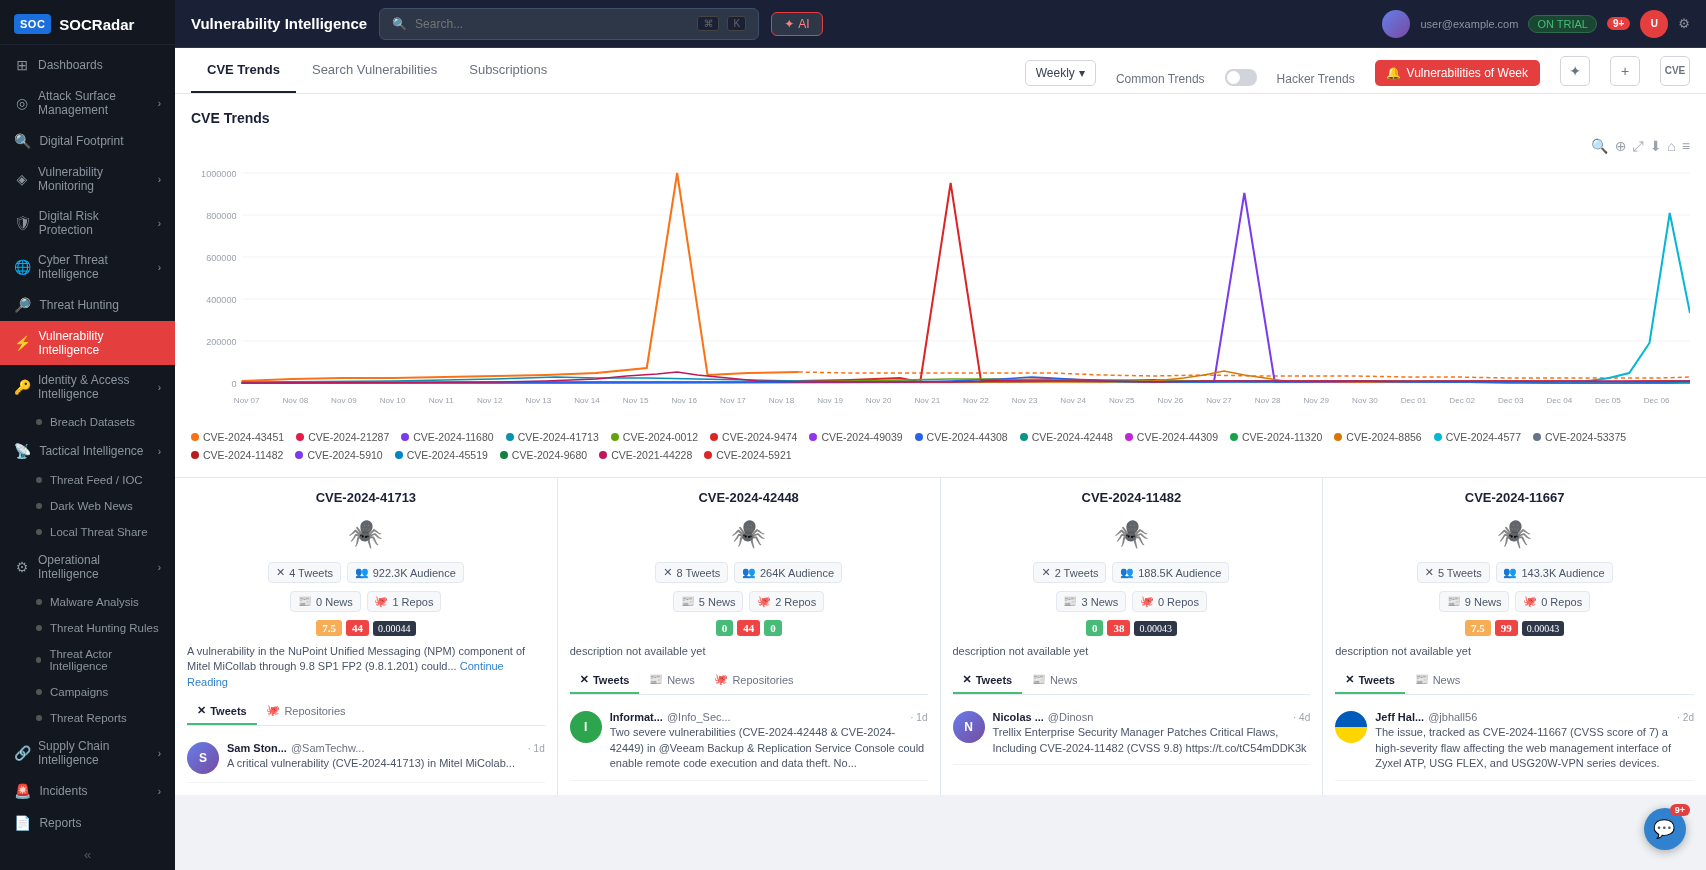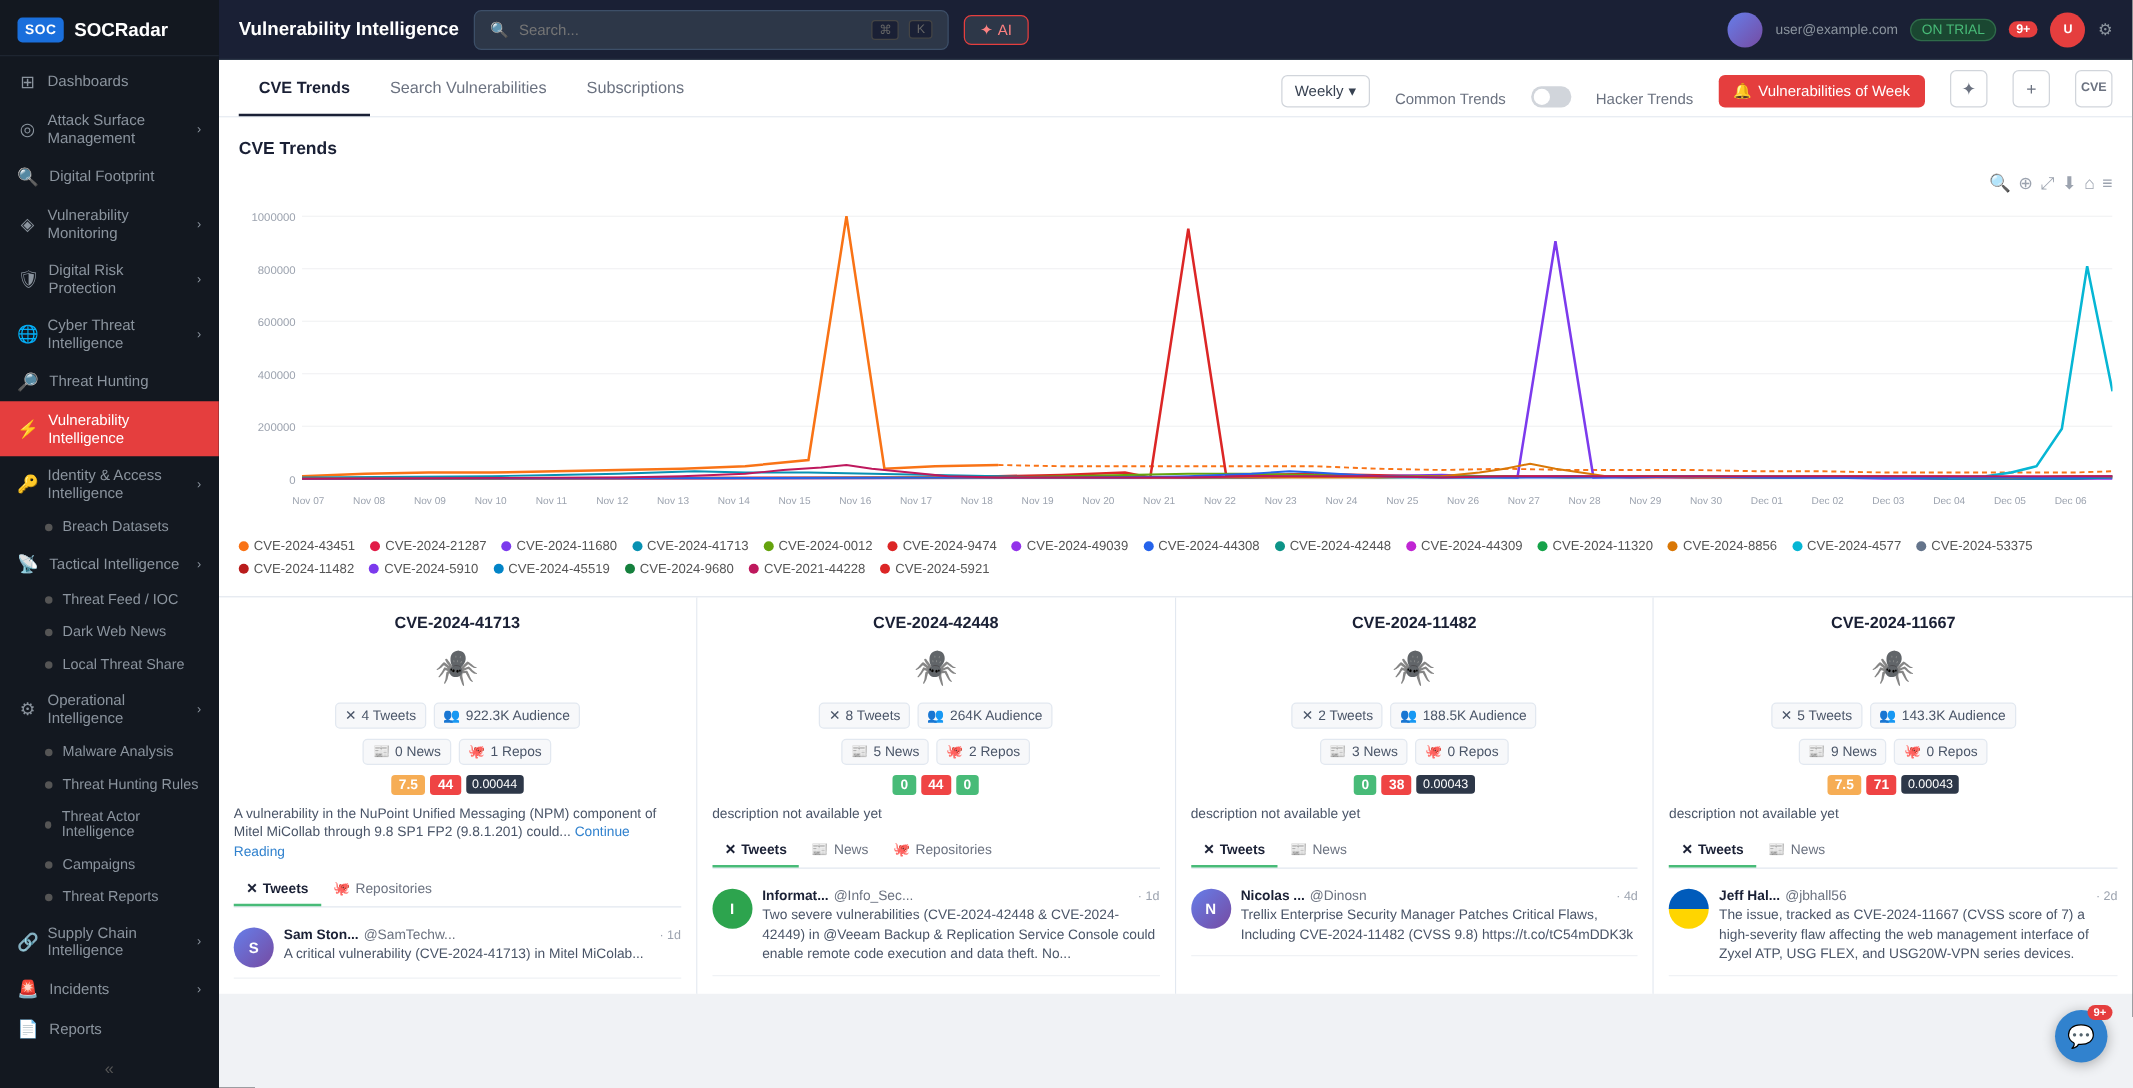--- a/index.html
+++ b/index.html
@@ -300,21 +300,22 @@
       border: 1px solid #e2e8f0;
       border-radius: 4px;
       padding: 3px 7px;
       font-size: 11px;
       color: #4a5568;
     }
     .score-badges {
       display: flex;
       gap: 4px;
       justify-content: center;
-      align-items: flex-start;
+      align-items: center;
+      font-family: Liberation Serif, serif;
     }
     .badge-orange { background: #f6ad55; color: white; border-radius: 3px; padding: 2px 6px; font-size: 11px; font-weight: 700; }
     .badge-dark { background: #ef4444; color: white; border-radius: 3px; padding: 2px 6px; font-size: 11px; font-weight: 700; }
     .badge-tiny { background: #2d3748; color: white; border-radius: 3px; padding: 2px 5px; font-size: 10px; }
     .badge-zero { background: #48bb78; color: white; border-radius: 3px; padding: 2px 6px; font-size: 11px; font-weight: 700; }
 
     .cve-desc {
       font-size: 11px;
       color: #4a5568;
       line-height: 1.4;
@@ -930,21 +931,21 @@
               <span>📰</span>
               <span>9 News</span>
             </div>
       <div class="stat-pill">
               <span>🐙</span>
               <span>0 Repos</span>
             </div>
     </div>
     <div class="score-badges">
       <span class="badge-orange">7.5</span>
-      <span class="badge-dark">71</span>
+      <span class="badge-dark">99</span>
       <span class="badge-tiny">0.00043</span>
     </div>
     <div class="cve-desc">
       description not available yet
       
     </div>
     <div class="card-tabs">
             <div class="card-tab active">
               <span>✕</span>
               <span>Tweets</span>

